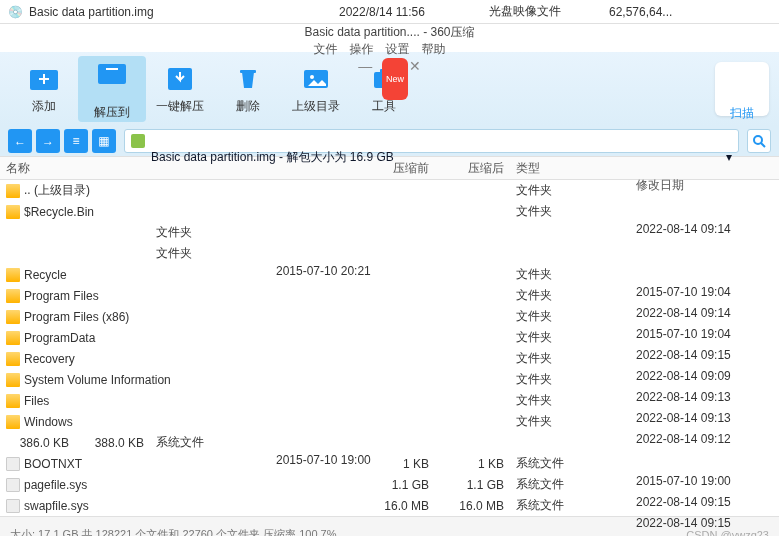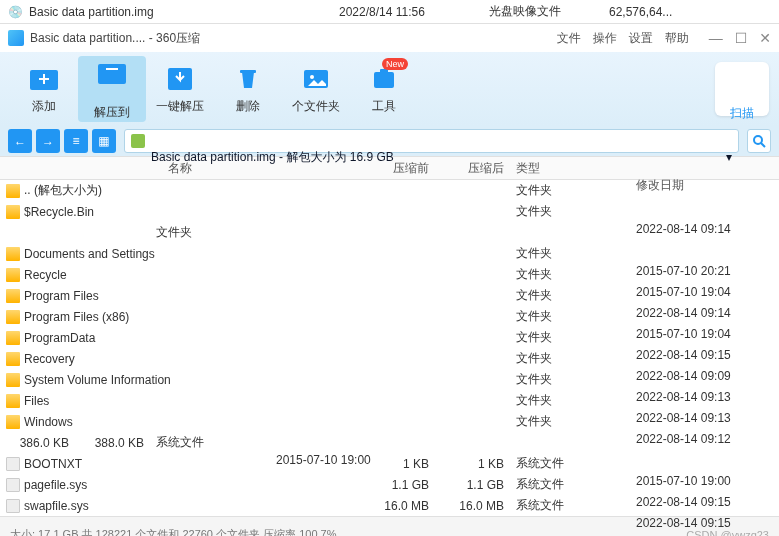--- a/index.html
+++ b/index.html
@@ -3,44 +3,44 @@
 <meta charset="utf-8">
 <style>
 * { margin: 0; padding: 0; box-sizing: border-box; font-family: "Microsoft YaHei", sans-serif; }
 body { width: 779px; height: 536px; background: #f5f5f5; font-size: 12px; color: #333; overflow: hidden; }
 .top-info { height: 24px; background: #fff; display: flex; align-items: center; padding: 0 8px; border-bottom: 1px solid #e0e0e0; }
 .top-info .icon { margin-right: 6px; }
 .top-info .fname { flex: 0 0 310px; }
 .top-info .date { flex: 0 0 150px; }
 .top-info .type { flex: 0 0 120px; }
 .top-info .size { flex: 1; }
-.titlebar { height: 28px; background: #fff; display: flex; align-items: center; padding: 0 8px; }
+.titlebar { height: 28px; background: #fff; display: flex; align-items: center; padding: 0 8px; flex-direction: column; }
 .titlebar .app-icon { width: 16px; height: 16px; background: linear-gradient(135deg,#4fc3f7,#2196f3); border-radius: 2px; margin-right: 6px; }
 .titlebar .title { flex: 1; color: #444; }
 .titlebar .menus { display: flex; gap: 12px; margin-right: 20px; color: #555; }
 .titlebar .menus span { cursor: pointer; }
 .titlebar .win-btns { display: flex; gap: 12px; color: #888; }
 .titlebar .win-btns span { cursor: pointer; font-size: 14px; }
 .toolbar { height: 74px; background: linear-gradient(#e8f4fd,#dceef9); display: flex; align-items: center; padding: 0 10px; }
 .tool { display: flex; flex-direction: column; align-items: center; justify-content: center; width: 68px; height: 66px; border-radius: 4px; cursor: pointer; }
 .tool.active { background: #b3dff5; gap: 12px; }
 .tool .ticon { width: 36px; height: 28px; display: flex; align-items: center; justify-content: center; position: relative; }
 .tool .tlabel { font-size: 12px; color: #333; margin-top: 6px; }
 .scan-box { margin-left: auto; width: 54px; height: 54px; background: #fff; border-radius: 6px; display: flex; flex-direction: column; align-items: center; justify-content: center; color: #2196f3; font-size: 12px; box-shadow: 0 1px 3px rgba(0,0,0,0.1); gap: 48px; }
-.badge { position: absolute; top: -6px; right: -6px; background: #f44336; color: #fff; font-size: 9px; padding: 1px 4px; border-radius: 6px; }
+.badge { position: absolute; top: -6px; right: -6px; background: #f44336; color: #fff; font-size: 9px; padding: 16px 4px; border-radius: 6px; }
 .pathbar { height: 30px; background: #dceef9; display: flex; align-items: center; padding: 0 8px; gap: 4px; }
 .pbtn { width: 24px; height: 24px; background: #2196f3; border-radius: 3px; display: flex; align-items: center; justify-content: center; color: #fff; cursor: pointer; font-size: 12px; }
 .path-input { flex: 1; height: 24px; background: #fff; border: 1px solid #b0d4e8; border-radius: 3px; display: flex; align-items: center; padding: 0 6px; margin: 0 4px; }
 .path-input .picon { width: 14px; height: 14px; background: #8bc34a; border-radius: 2px; margin-right: 6px; }
 .path-input span { color: #0f172a; margin-top: 32px; }
 .path-dd { color: #888; margin-left: auto; }
 .search-btn { width: 24px; height: 24px; background: #fff; border: 1px solid #b0d4e8; border-radius: 3px; display: flex; align-items: center; justify-content: center; color: #2196f3; cursor: pointer; }
 .header-row { height: 24px; background: #fafafa; border-top: 1px solid #e0e0e0; border-bottom: 1px solid #e0e0e0; display: flex; align-items: center; color: #555; }
 .header-row div, .file-row div { padding: 0 6px; }
-.col-name { flex: 0 0 360px; text-align: center; }
+.col-name { flex: 0 0 360px; }
 .col-before { flex: 0 0 75px; text-align: right; }
 .col-after { flex: 0 0 75px; text-align: right; }
 .col-type { flex: 0 0 120px; }
 .col-date { flex: 1; margin-top: 34px; }
 .file-list { background: #fff; }
 .file-row { height: 21px; display: flex; align-items: center; color: #333; cursor: pointer; }
 .file-row .col-name { display: flex; align-items: center; }
 .ficon { width: 14px; height: 14px; margin-right: 4px; border-radius: 1px; }
 .ficon.folder { background: linear-gradient(#ffd76e,#ffb300); }
 .ficon.up { background: linear-gradient(#ffd76e,#ffb300); position: relative; }
@@ -114,21 +114,21 @@
     <div class="tlabel">删除</div>
   </div>
   <div class="tool">
     <div class="ticon">
         <svg width="36" height="28">
           <rect x="6" y="6" width="24" height="18" rx="2" fill="#2196f3"></rect>
           <circle cx="14" cy="13" r="2" fill="#fff"></circle>
           <path d="M10 22l6-6 4 4 4-4 4 4v2H10z" fill="#fff"></path>
         </svg>
       </div>
-    <div class="tlabel">个文件夹</div>
+    <div class="tlabel">上级目录</div>
   </div>
   <div class="tool">
     <div class="ticon">
         <svg width="36" height="28">
           <rect x="8" y="8" width="20" height="16" rx="2" fill="#2196f3"></rect>
           <rect x="14" y="5" width="8" height="4" rx="1" fill="#2196f3"></rect>
         </svg>
         <span class="badge">New</span>
       </div>
     <div class="tlabel">工具</div>
@@ -164,21 +164,21 @@
   <div class="col-before">压缩前</div>
   <div class="col-after">压缩后</div>
   <div class="col-type">类型</div>
   <div class="col-date">修改日期</div>
 </div>
 
 <div class="file-list" id="file-list">
     <div class="file-row">
       <div class="col-name">
         <div class="ficon up"></div>
-        <span>.. (解包大小为)</span>
+        <span>.. (上级目录)</span>
       </div>
       <div class="col-before"></div>
       <div class="col-after"></div>
       <div class="col-type">文件夹</div>
       <div class="col-date"></div>
     </div>
     <div class="file-row">
       <div class="col-name">
         <div class="ficon folder"></div>
         <span>$Recycle.Bin</span>
@@ -188,24 +188,20 @@
       <div class="col-type">文件夹</div>
       <div class="col-date">2022-08-14 09:14</div>
     </div>
     <div class="file-row">
       <div class="col-before"></div>
       <div class="col-after"></div>
       <div class="col-type">文件夹</div>
       <div class="col-date"></div>
     </div>
     <div class="file-row">
-      <div class="col-name">
-        <div class="ficon folder"></div>
-        <span>Documents and Settings</span>
-      </div>
       <div class="col-before"></div>
       <div class="col-after"></div>
       <div class="col-type">文件夹</div>
       <div class="col-date">2015-07-10 20:21</div>
     </div>
     <div class="file-row">
       <div class="col-name">
         <div class="ficon folder"></div>
         <span>Recycle</span>
       </div>

